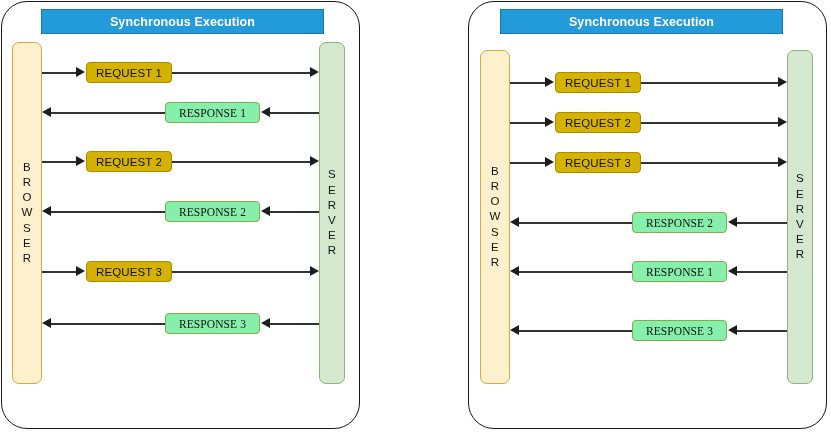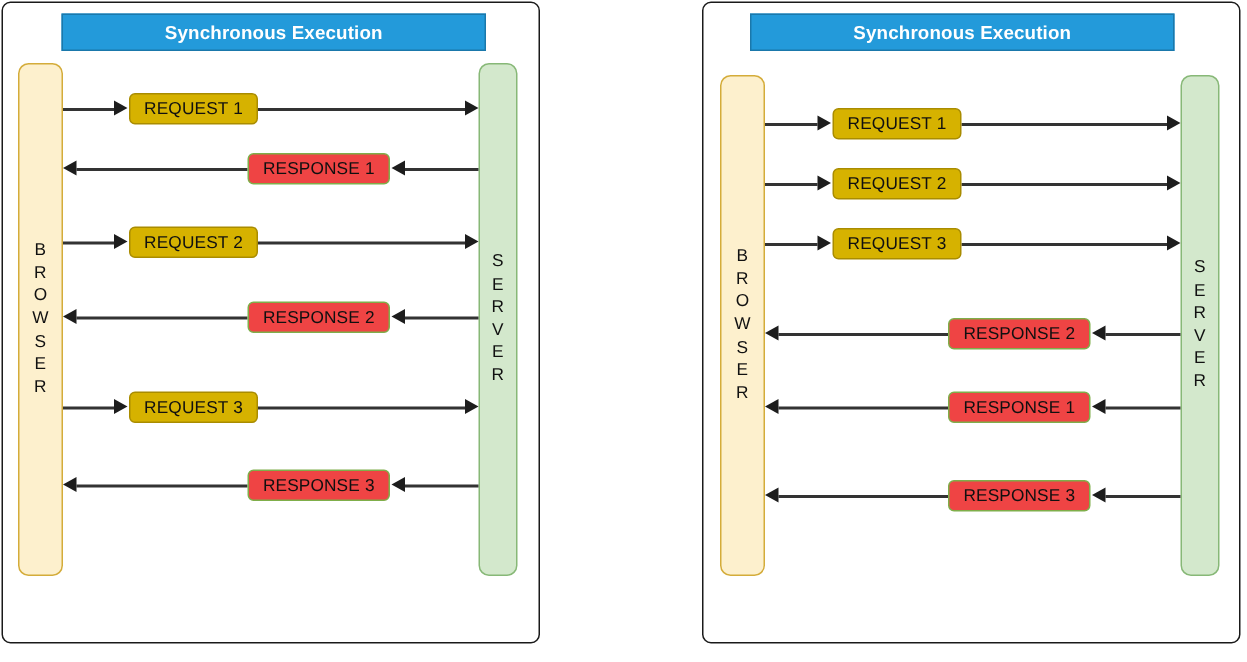--- a/index.html
+++ b/index.html
@@ -14,21 +14,21 @@
     overflow: hidden;
     font-family: "Liberation Sans", sans-serif;
   }
 
   .panel {
     position: absolute;
     top: 1px;
     height: 428px;
     box-sizing: border-box;
     border: 1.3px solid #1a1a1a;
-    border-radius: 6px;
+    border-radius: 26px;
     background: #ffffff;
   }
   #panel-sync  { left: 1px;   width: 359px; }
   #panel-async { left: 468px; width: 359px; }
 
   .panel-title {
     position: absolute;
     top: 7px;
     height: 25px;
     background: #239ada;
@@ -112,22 +112,23 @@
     font-size: 11.5px;
     color: #101010;
     white-space: nowrap;
     letter-spacing: 0.1px;
   }
   .msg-box.request {
     background: #d6b200;
     border: 1.4px solid #a98c00;
   }
   .msg-box.response {
-    background: #ef4444;
+    background: #86efac;
     border: 1.4px solid #7fae4a;
+    font-family: Liberation Serif, serif;
   }
 </style>
 </head>
 <body>
 
 <div class="panel" id="panel-sync">
   <div class="panel-title">Synchronous Execution</div>
 
   <div class="lifeline browser">
     <span>B</span>

